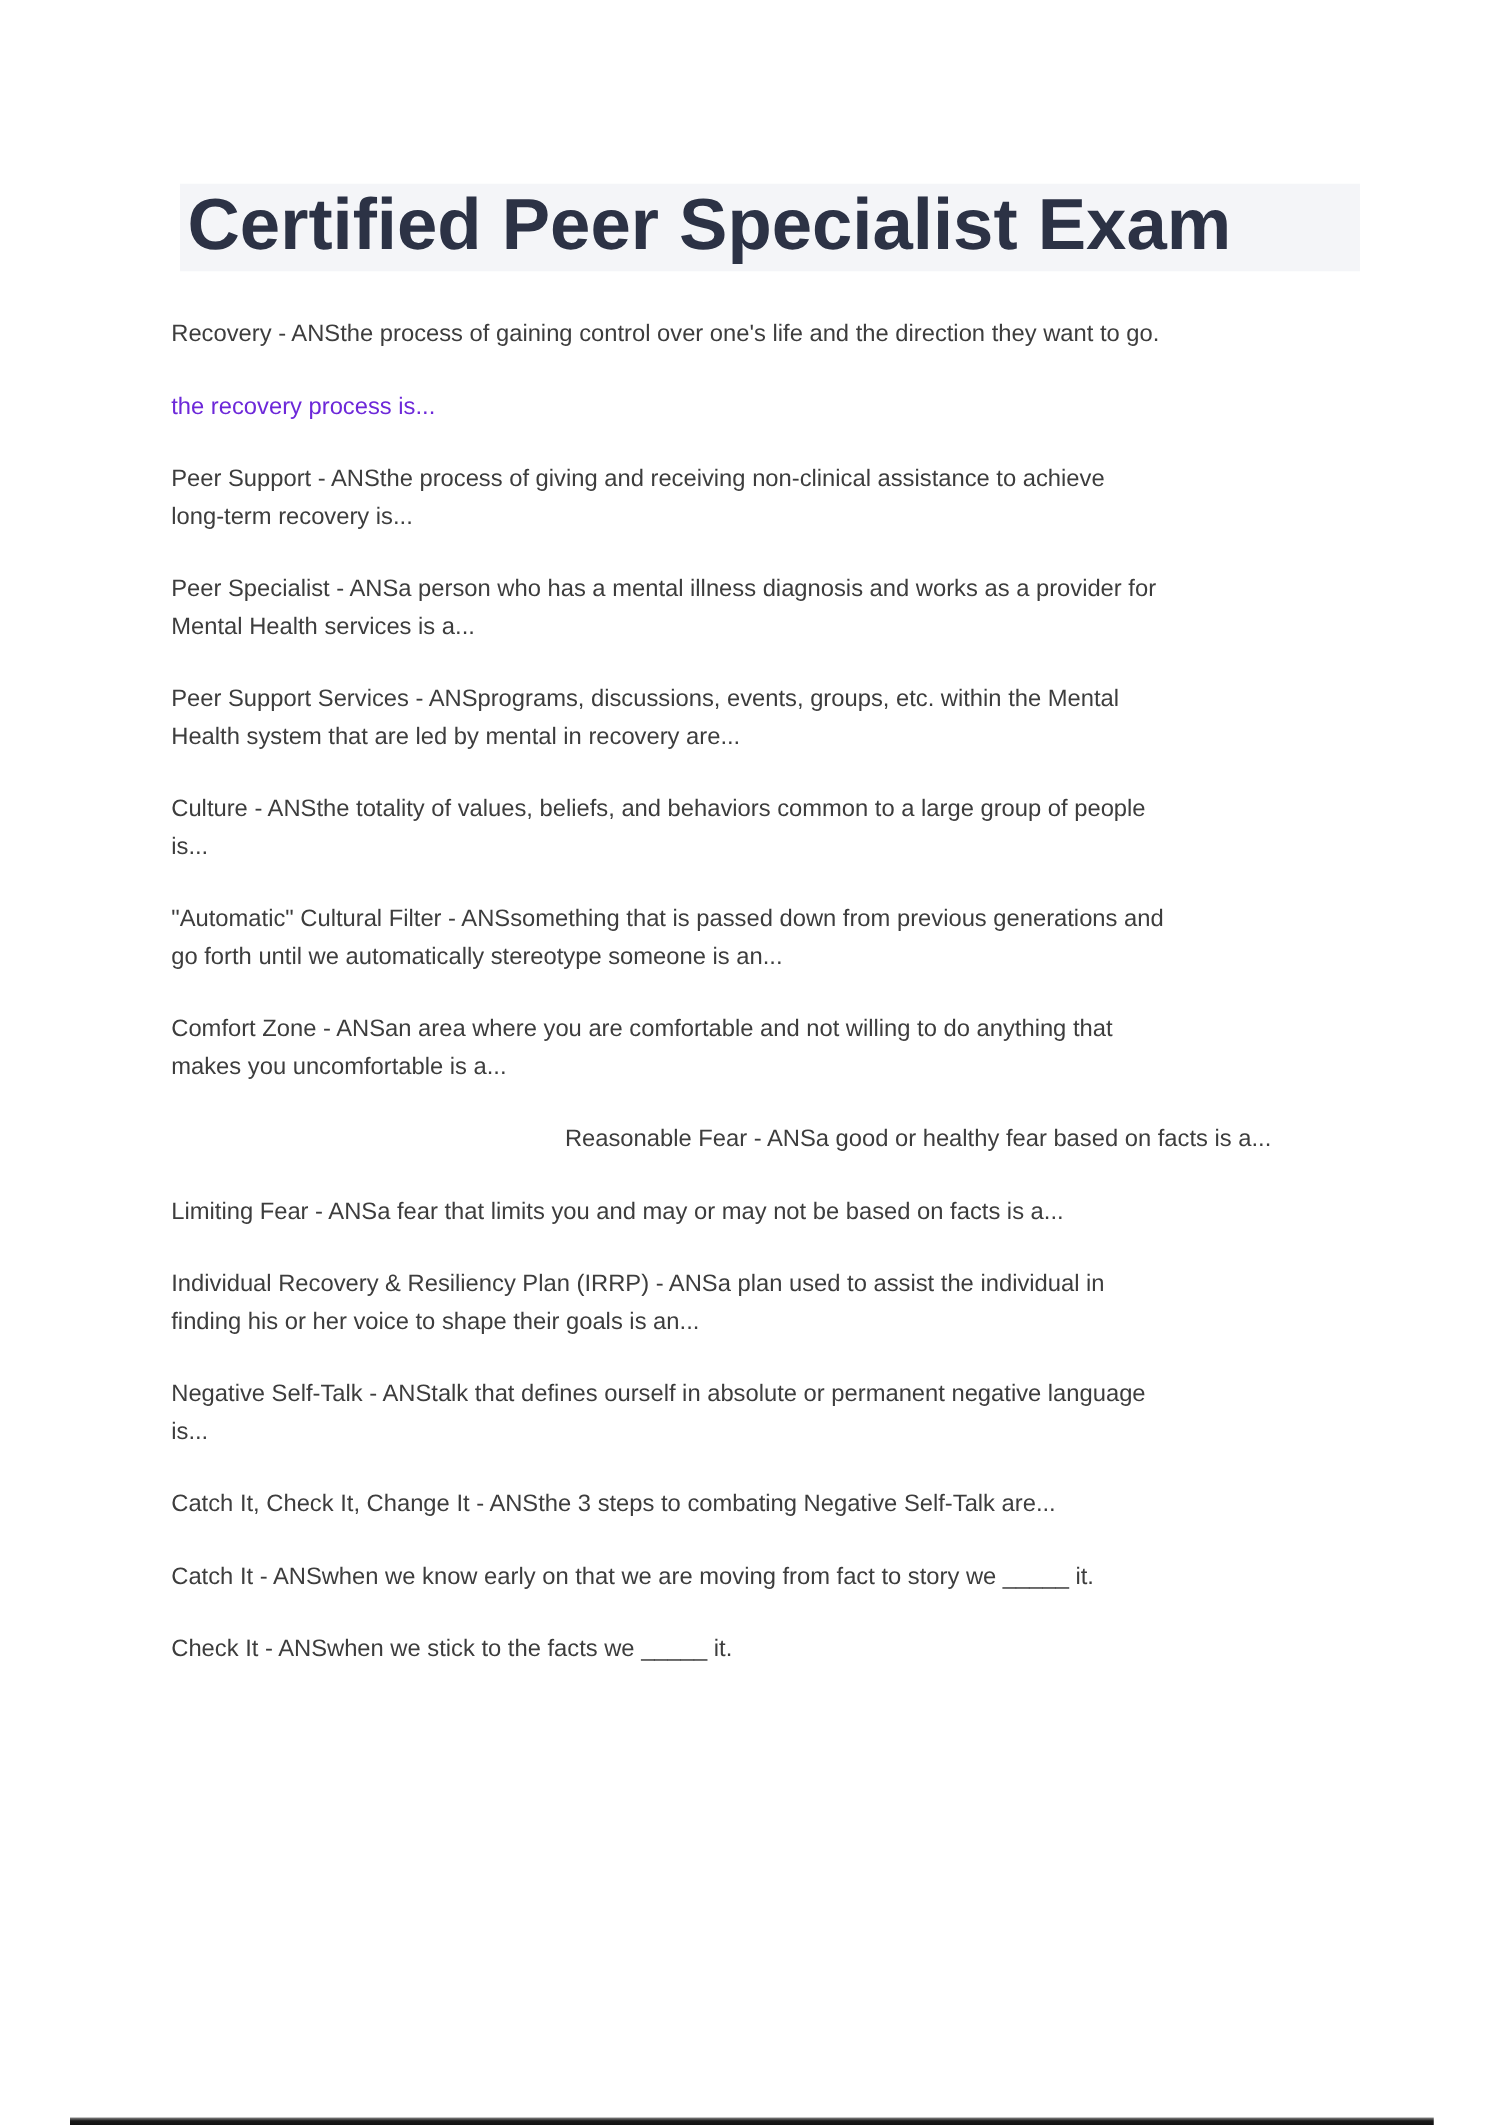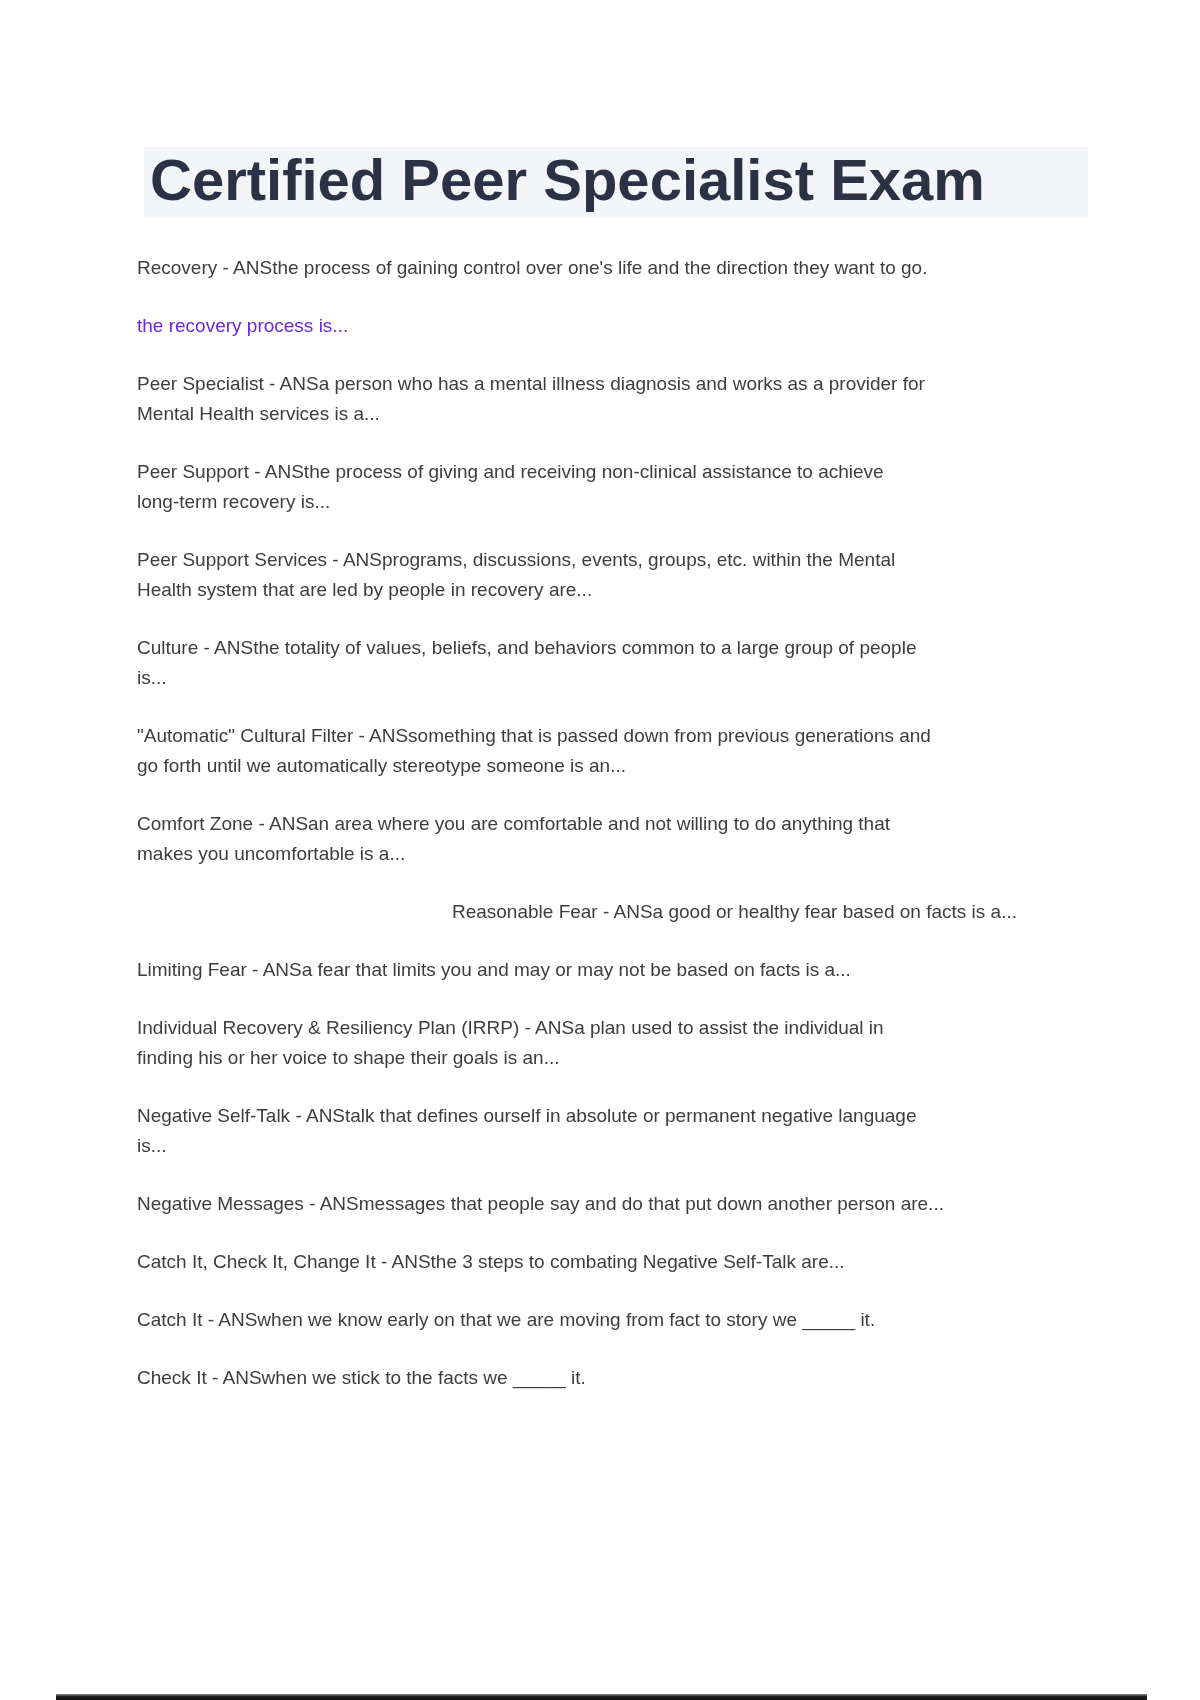--- a/index.html
+++ b/index.html
@@ -67,30 +67,30 @@
 </div>
 
 <div class="content" id="definitions-list">
     <div class="entry">
       <div class="line" style="color: rgb(61, 61, 61);">Recovery - ANSthe process of gaining control over one's life and the direction they want to go.</div>
     </div>
     <div class="entry">
       <div class="line" style="color: #6d28d9;">the recovery process is...</div>
     </div>
     <div class="entry">
+      <div class="line" style="color: rgb(61, 61, 61);">Peer Support - ANSthe process of giving and receiving non-clinical assistance to achieve</div>
+      <div class="line" style="color: rgb(61, 61, 61);">long-term recovery is...</div>
+    </div>
+    <div class="entry">
       <div class="line" style="color: rgb(61, 61, 61);">Peer Specialist - ANSa person who has a mental illness diagnosis and works as a provider for</div>
       <div class="line" style="color: rgb(61, 61, 61);">Mental Health services is a...</div>
     </div>
     <div class="entry">
-      <div class="line" style="color: rgb(61, 61, 61);">Peer Support - ANSthe process of giving and receiving non-clinical assistance to achieve</div>
-      <div class="line" style="color: rgb(61, 61, 61);">long-term recovery is...</div>
-    </div>
-    <div class="entry">
       <div class="line" style="color: rgb(61, 61, 61);">Peer Support Services - ANSprograms, discussions, events, groups, etc. within the Mental</div>
-      <div class="line" style="color: rgb(61, 61, 61);">Health system that are led by people in recovery are...</div>
+      <div class="line" style="color: rgb(61, 61, 61);">Health system that are led by mental in recovery are...</div>
     </div>
     <div class="entry">
       <div class="line" style="color: rgb(61, 61, 61);">Culture - ANSthe totality of values, beliefs, and behaviors common to a large group of people</div>
       <div class="line" style="color: rgb(61, 61, 61);">is...</div>
     </div>
     <div class="entry">
       <div class="line" style="color: rgb(61, 61, 61);">"Automatic" Cultural Filter - ANSsomething that is passed down from previous generations and</div>
       <div class="line" style="color: rgb(61, 61, 61);">go forth until we automatically stereotype someone is an...</div>
     </div>
     <div class="entry">
@@ -105,23 +105,20 @@
     </div>
     <div class="entry">
       <div class="line" style="color: rgb(61, 61, 61);">Individual Recovery &amp; Resiliency Plan (IRRP) - ANSa plan used to assist the individual in</div>
       <div class="line" style="color: rgb(61, 61, 61);">finding his or her voice to shape their goals is an...</div>
     </div>
     <div class="entry">
       <div class="line" style="color: rgb(61, 61, 61);">Negative Self-Talk - ANStalk that defines ourself in absolute or permanent negative language</div>
       <div class="line" style="color: rgb(61, 61, 61);">is...</div>
     </div>
     <div class="entry">
-      <div class="line" style="color: rgb(61, 61, 61);">Negative Messages - ANSmessages that people say and do that put down another person are...</div>
-    </div>
-    <div class="entry">
       <div class="line" style="color: rgb(61, 61, 61);">Catch It, Check It, Change It - ANSthe 3 steps to combating Negative Self-Talk are...</div>
     </div>
     <div class="entry">
       <div class="line" style="color: rgb(61, 61, 61);">Catch It - ANSwhen we know early on that we are moving from fact to story we _____ it.</div>
     </div>
     <div class="entry">
       <div class="line" style="color: rgb(61, 61, 61);">Check It - ANSwhen we stick to the facts we _____ it.</div>
     </div>
   </div>
 

